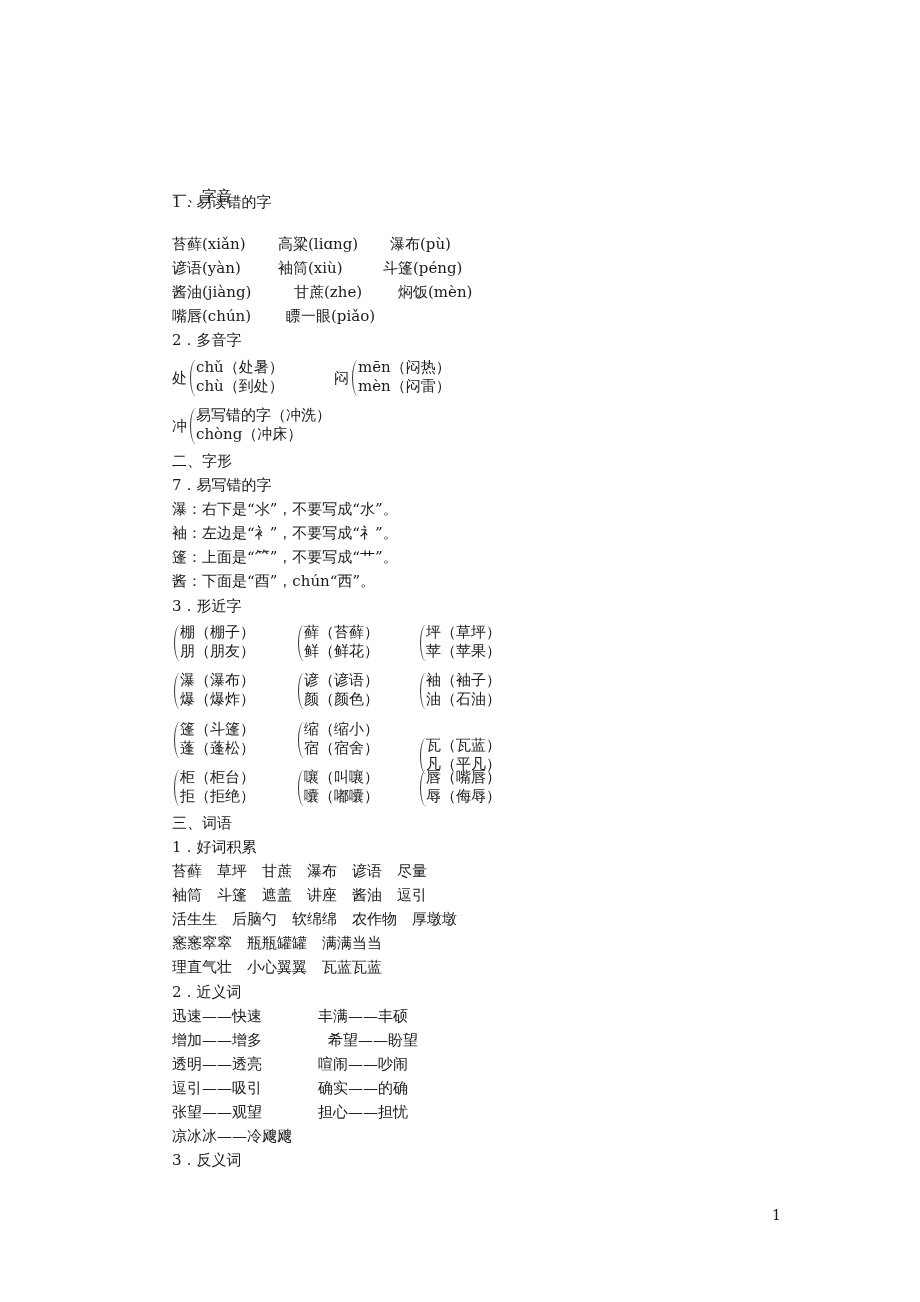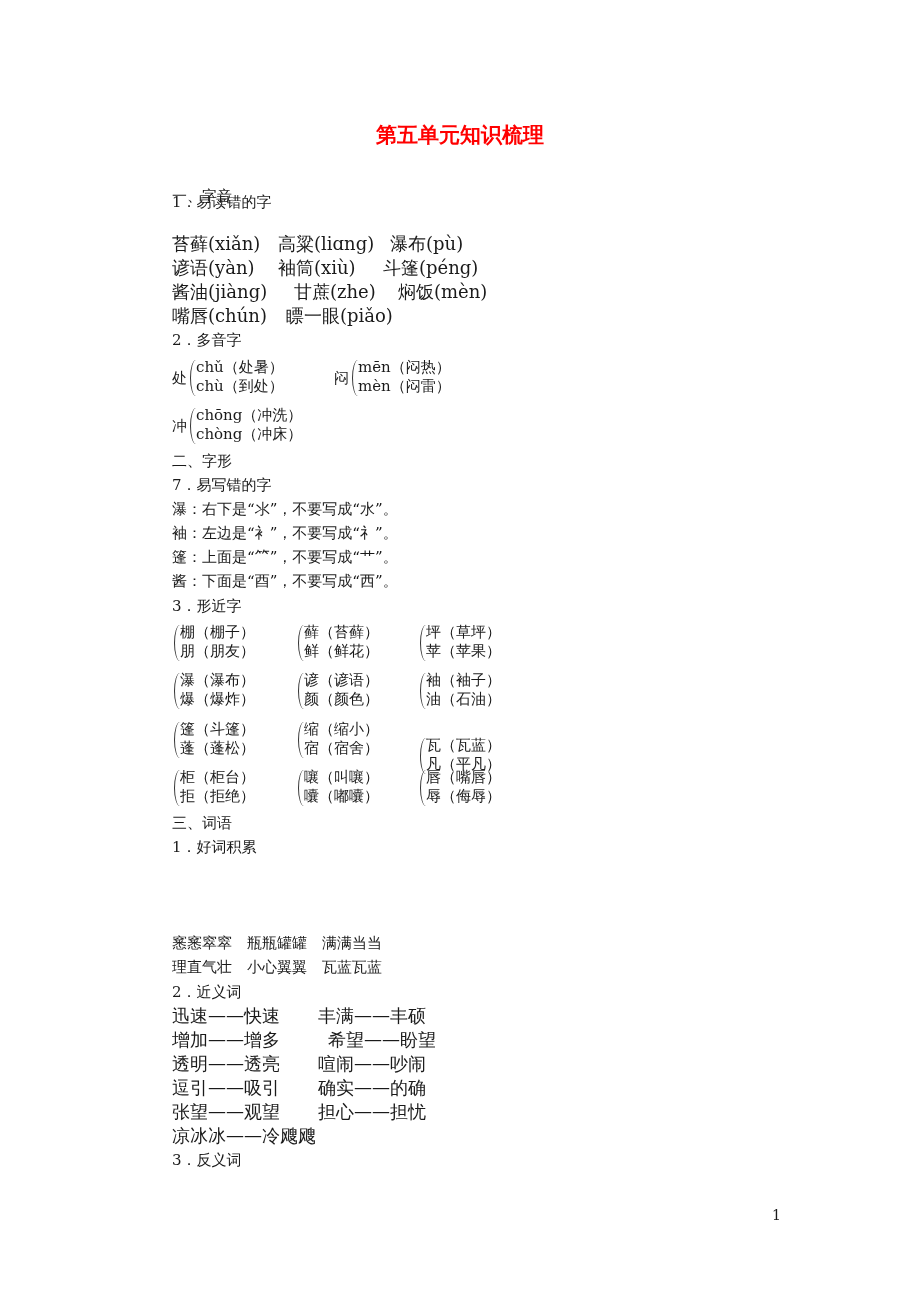--- a/index.html
+++ b/index.html
@@ -11,42 +11,41 @@
     .page { position: absolute; left: 0; top: 0; width: 920px; height: 1302px; }
     .title {
       position: absolute; left: 0; width: 920px; top: 121px;
       text-align: center; color: #ff0000; font-size: 21px; font-weight: bold;
       letter-spacing: 0px;
     }
     .line {
       position: absolute; left: 172px; font-size: 15px; line-height: 20px;
       white-space: nowrap;
     }
-    .cell { position: absolute; font-size: 18px; line-height: 20px; white-space: nowrap; }
+    .cell { position: absolute; font-size: 15px; line-height: 20px; white-space: nowrap; }
     .brace-group { position: absolute; height: 40px; }
     .brace-group .head {
       position: absolute; left: 0; top: 10px; font-size: 15px; line-height: 20px;
     }
     .brace {
       position: absolute; top: 2px; width: 6px; height: 36px;
       border-left: 1px solid #333; border-top-left-radius: 6px 18px; border-bottom-left-radius: 6px 18px;
     }
     .brace-group .r1, .brace-group .r2 {
       position: absolute; font-size: 15px; line-height: 19px; white-space: nowrap;
     }
     .brace-group .r1 { top: 0; }
     .brace-group .r2 { top: 19px; }
     .pageno { position: absolute; left: 772px; top: 1207px; font-size: 14px; }
   </style>
 </head>
 <body>
 
 <div class="page">
 
-  <div class="title">第五单元知识梳理</div>
 
   <div class="line" style="top:186px">一、字音</div>
   <div class="line" style="top:192px">1．易读错的字</div>
 
   <div class="cell" style="left:172px;top:234px">苔藓(xiǎn)</div>
   <div class="cell" style="left:278px;top:234px">高粱(liɑng)</div>
   <div class="cell" style="left:390px;top:234px">瀑布(pù)</div>
 
   <div class="cell" style="left:172px;top:258px">谚语(yàn)</div>
   <div class="cell" style="left:278px;top:258px">袖筒(xiù)</div>
@@ -71,30 +70,30 @@
   <div class="brace-group" style="left:334px;top:358px;width:140px">
     <span class="head">闷</span>
     <span class="brace" style="left:18px"></span>
     <span class="r1" style="left:24px">mēn（闷热）</span>
     <span class="r2" style="left:24px">mèn（闷雷）</span>
   </div>
 
   <div class="brace-group" style="left:172px;top:406px;width:160px">
     <span class="head">冲</span>
     <span class="brace" style="left:18px"></span>
-    <span class="r1" style="left:24px">chōng（冲洗）</span>
+    <span class="r1" style="left:24px">易写错的字（冲洗）</span>
     <span class="r2" style="left:24px">chòng（冲床）</span>
   </div>
 
   <div class="line" style="top:451px">二、字形</div>
   <div class="line" style="top:475px">7．易写错的字</div>
   <div class="line" style="top:499px">瀑：右下是“氺”，不要写成“水”。</div>
   <div class="line" style="top:523px">袖：左边是“衤”，不要写成“礻”。</div>
   <div class="line" style="top:547px">篷：上面是“⺮”，不要写成“艹”。</div>
-  <div class="line" style="top:571px">酱：下面是“酉”，不要写成“西”。</div>
+  <div class="line" style="top:571px">酱：下面是“酉”，chún“西”。</div>
   <div class="line" style="top:596px">3．形近字</div>
 
   <div class="brace-group" style="left:172px;top:623px;width:110px">
     <span class="brace" style="left:2px"></span>
     <span class="r1" style="left:8px">棚（棚子）</span>
     <span class="r2" style="left:8px">朋（朋友）</span>
   </div>
   <div class="brace-group" style="left:296px;top:623px;width:110px">
     <span class="brace" style="left:2px"></span>
     <span class="r1" style="left:8px">藓（苔藓）</span>
@@ -149,20 +148,23 @@
     <span class="r2" style="left:8px">囔（嘟囔）</span>
   </div>
   <div class="brace-group" style="left:418px;top:768px;width:110px">
     <span class="brace" style="left:2px"></span>
     <span class="r1" style="left:8px">唇（嘴唇）</span>
     <span class="r2" style="left:8px">辱（侮辱）</span>
   </div>
 
   <div class="line" style="top:813px">三、词语</div>
   <div class="line" style="top:837px">1．好词积累</div>
+  <div class="line" style="top:861px">苔藓　草坪　甘蔗　瀑布　谚语　尽量</div>
+  <div class="line" style="top:885px">袖筒　斗篷　遮盖　讲座　酱油　逗引</div>
+  <div class="line" style="top:909px">活生生　后脑勺　软绵绵　农作物　厚墩墩</div>
   <div class="line" style="top:933px">窸窸窣窣　瓶瓶罐罐　满满当当</div>
   <div class="line" style="top:957px">理直气壮　小心翼翼　瓦蓝瓦蓝</div>
 
   <div class="line" style="top:982px">2．近义词</div>
 
   <div class="cell" style="left:172px;top:1006px">迅速——快速</div>
   <div class="cell" style="left:318px;top:1006px">丰满——丰硕</div>
   <div class="cell" style="left:172px;top:1030px">增加——增多</div>
   <div class="cell" style="left:328px;top:1030px">希望——盼望</div>
   <div class="cell" style="left:172px;top:1054px">透明——透亮</div>

